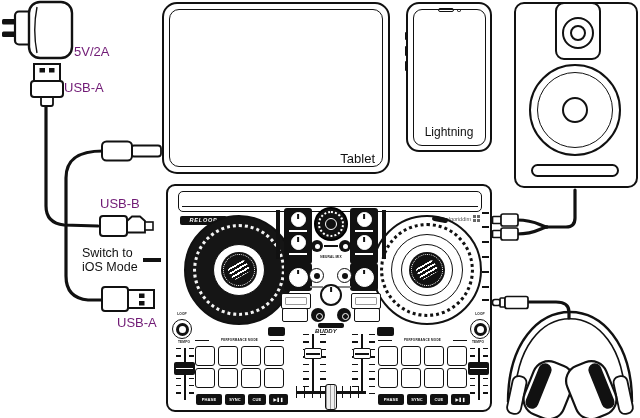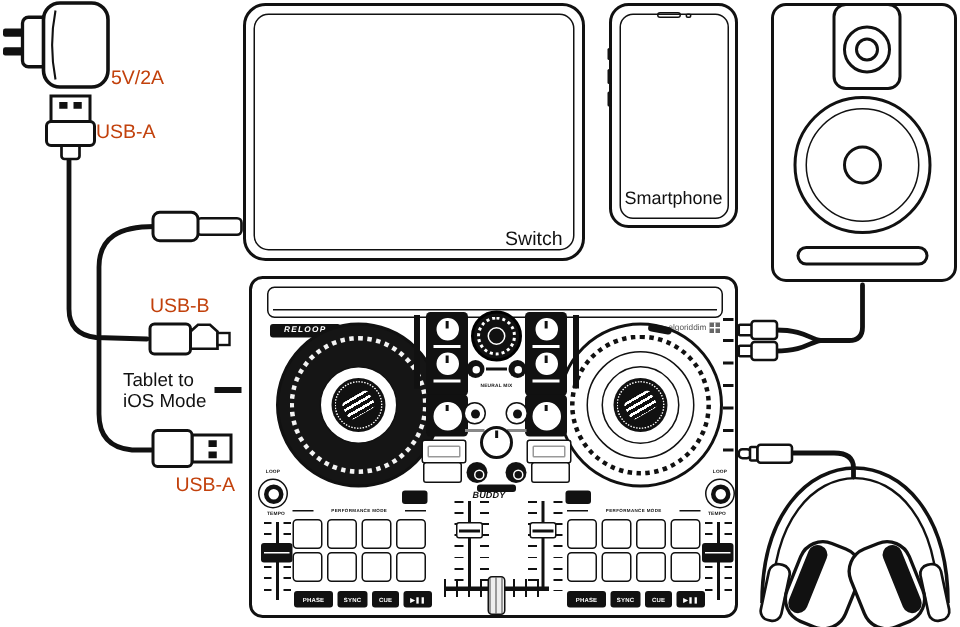--- a/index.html
+++ b/index.html
@@ -1,20 +1,20 @@
 <!DOCTYPE html>
 <html><head>
 <meta charset="utf-8">
 <style>
   html,body{margin:0;padding:0;background:#fff}
   #canvas{position:relative;width:640px;height:418px;background:#fff;overflow:hidden;
           font-family:"Liberation Sans",sans-serif;color:#111}
   #canvas *{box-sizing:border-box}
   .abs{position:absolute}
-  .lbl{position:absolute;font-size:13px;color:#c2410c;white-space:nowrap;z-index:5}
+  .lbl{position:absolute;font-size:13px;color:#701a75;white-space:nowrap;z-index:5}
   .lbl2{position:absolute;font-size:12.5px;line-height:13.5px;color:#111;z-index:5}
   .outl{background:#fff;border:2.4px solid #111}
   svg{position:absolute;overflow:visible}
   
   #controller{position:absolute;left:166px;top:184px;width:326px;height:228px;
               background:#fff;border:2.2px solid #111;border-radius:9px;z-index:2}
   .panel{position:absolute;background:#111;border-radius:3px}
   .knobw{position:absolute;background:#fff;border:1.6px solid #111;border-radius:50%}
   .knobw::after{content:"";position:absolute;left:50%;top:1px;width:1.8px;height:4.5px;background:#111;transform:translateX(-50%)}
   .panel .knobw{border-color:#fff}
@@ -111,31 +111,31 @@
     <rect x="30" y="8" width="26" height="18" fill="#fff" stroke="#111" stroke-width="2"></rect>
     <rect x="41" y="11.5" width="5.5" height="4.5" fill="#111"></rect>
     <rect x="41" y="19" width="5.5" height="4.5" fill="#111"></rect>
     <rect x="4" y="5" width="26" height="24" rx="3" fill="#fff" stroke="#111" stroke-width="2"></rect>
   </svg>
 
   <div class="abs" style="left:143px;top:258px;width:18px;height:4px;background:#111;z-index:2"></div>
 
   <div class="abs outl" style="left:162px;top:2px;width:228px;height:172px;border-radius:15px;z-index:2">
     <div class="abs" style="inset:5px;border:1.6px solid #111;border-radius:10px"></div>
-    <div class="abs" style="right:13px;bottom:6px;font-size:13px">Switch</div>
+    <div class="abs" style="right:13px;bottom:6px;font-size:13px">Tablet</div>
   </div>
 
   <div class="abs outl" style="left:406px;top:2px;width:86px;height:150px;border-radius:13px;z-index:2">
     <div class="abs" style="inset:4.5px;border:1.4px solid #111;border-radius:9px"></div>
     <div class="abs" style="left:50%;top:4px;width:16px;height:3.5px;margin-left:-11px;border:1px solid #111;border-radius:2px"></div>
     <div class="abs" style="left:50%;top:4.5px;width:3.5px;height:3.5px;margin-left:8px;border:1px solid #111;border-radius:50%"></div>
     <div class="abs" style="left:-3px;top:28px;width:2.6px;height:8px;background:#111;border-radius:1px"></div>
     <div class="abs" style="left:-3px;top:42px;width:2.6px;height:10px;background:#111;border-radius:1px"></div>
     <div class="abs" style="left:-3px;top:57px;width:2.6px;height:10px;background:#111;border-radius:1px"></div>
-    <div class="abs" style="left:0;right:0;bottom:11px;text-align:center;font-size:12px">Smartphone</div>
+    <div class="abs" style="left:0;right:0;bottom:11px;text-align:center;font-size:12px">Lightning</div>
   </div>
 
   <div class="abs outl" style="left:514px;top:2px;width:124px;height:186px;border-radius:10px;z-index:2">
     <div class="abs" style="left:39px;top:-2px;width:46px;height:58px;border:2.2px solid #111;border-radius:9px;background:#fff"></div>
     <div class="abs" style="left:46px;top:13px;width:32px;height:32px;border:2.2px solid #111;border-radius:50%"></div>
     <div class="abs" style="left:54px;top:21px;width:16px;height:16px;border:2px solid #111;border-radius:50%"></div>
     <div class="abs" style="left:13px;top:60px;width:92px;height:92px;border:2.4px solid #111;border-radius:50%"></div>
     <div class="abs" style="left:21px;top:68px;width:76px;height:76px;border:1.6px solid #111;border-radius:50%"></div>
     <div class="abs" style="left:46px;top:93px;width:26px;height:26px;border:2.2px solid #111;border-radius:50%"></div>
     <div class="abs" style="left:15px;top:160px;width:88px;height:13px;border:2px solid #111;border-radius:7px"></div>
@@ -319,18 +319,18 @@
     <div class="edash" style="top:70px"></div>
     <div class="edash" style="top:85px"></div>
     <div class="edash" style="top:100px"></div>
     <div class="edash" style="top:113px"></div>
   </div>
 
   <div class="lbl" style="left:74px;top:44px">5V/2A</div>
   <div class="lbl" style="left:64px;top:80px">USB-A</div>
   <div class="lbl" style="left:100px;top:196px">USB-B</div>
   <div class="lbl2" style="left:82px;top:247px">
-    <div>Tablet to</div>
+    <div>Switch to</div>
     <div>iOS Mode</div>
   </div>
   <div class="lbl" style="left:117px;top:315px">USB-A</div>
 
 </div>
 
 </body></html>

